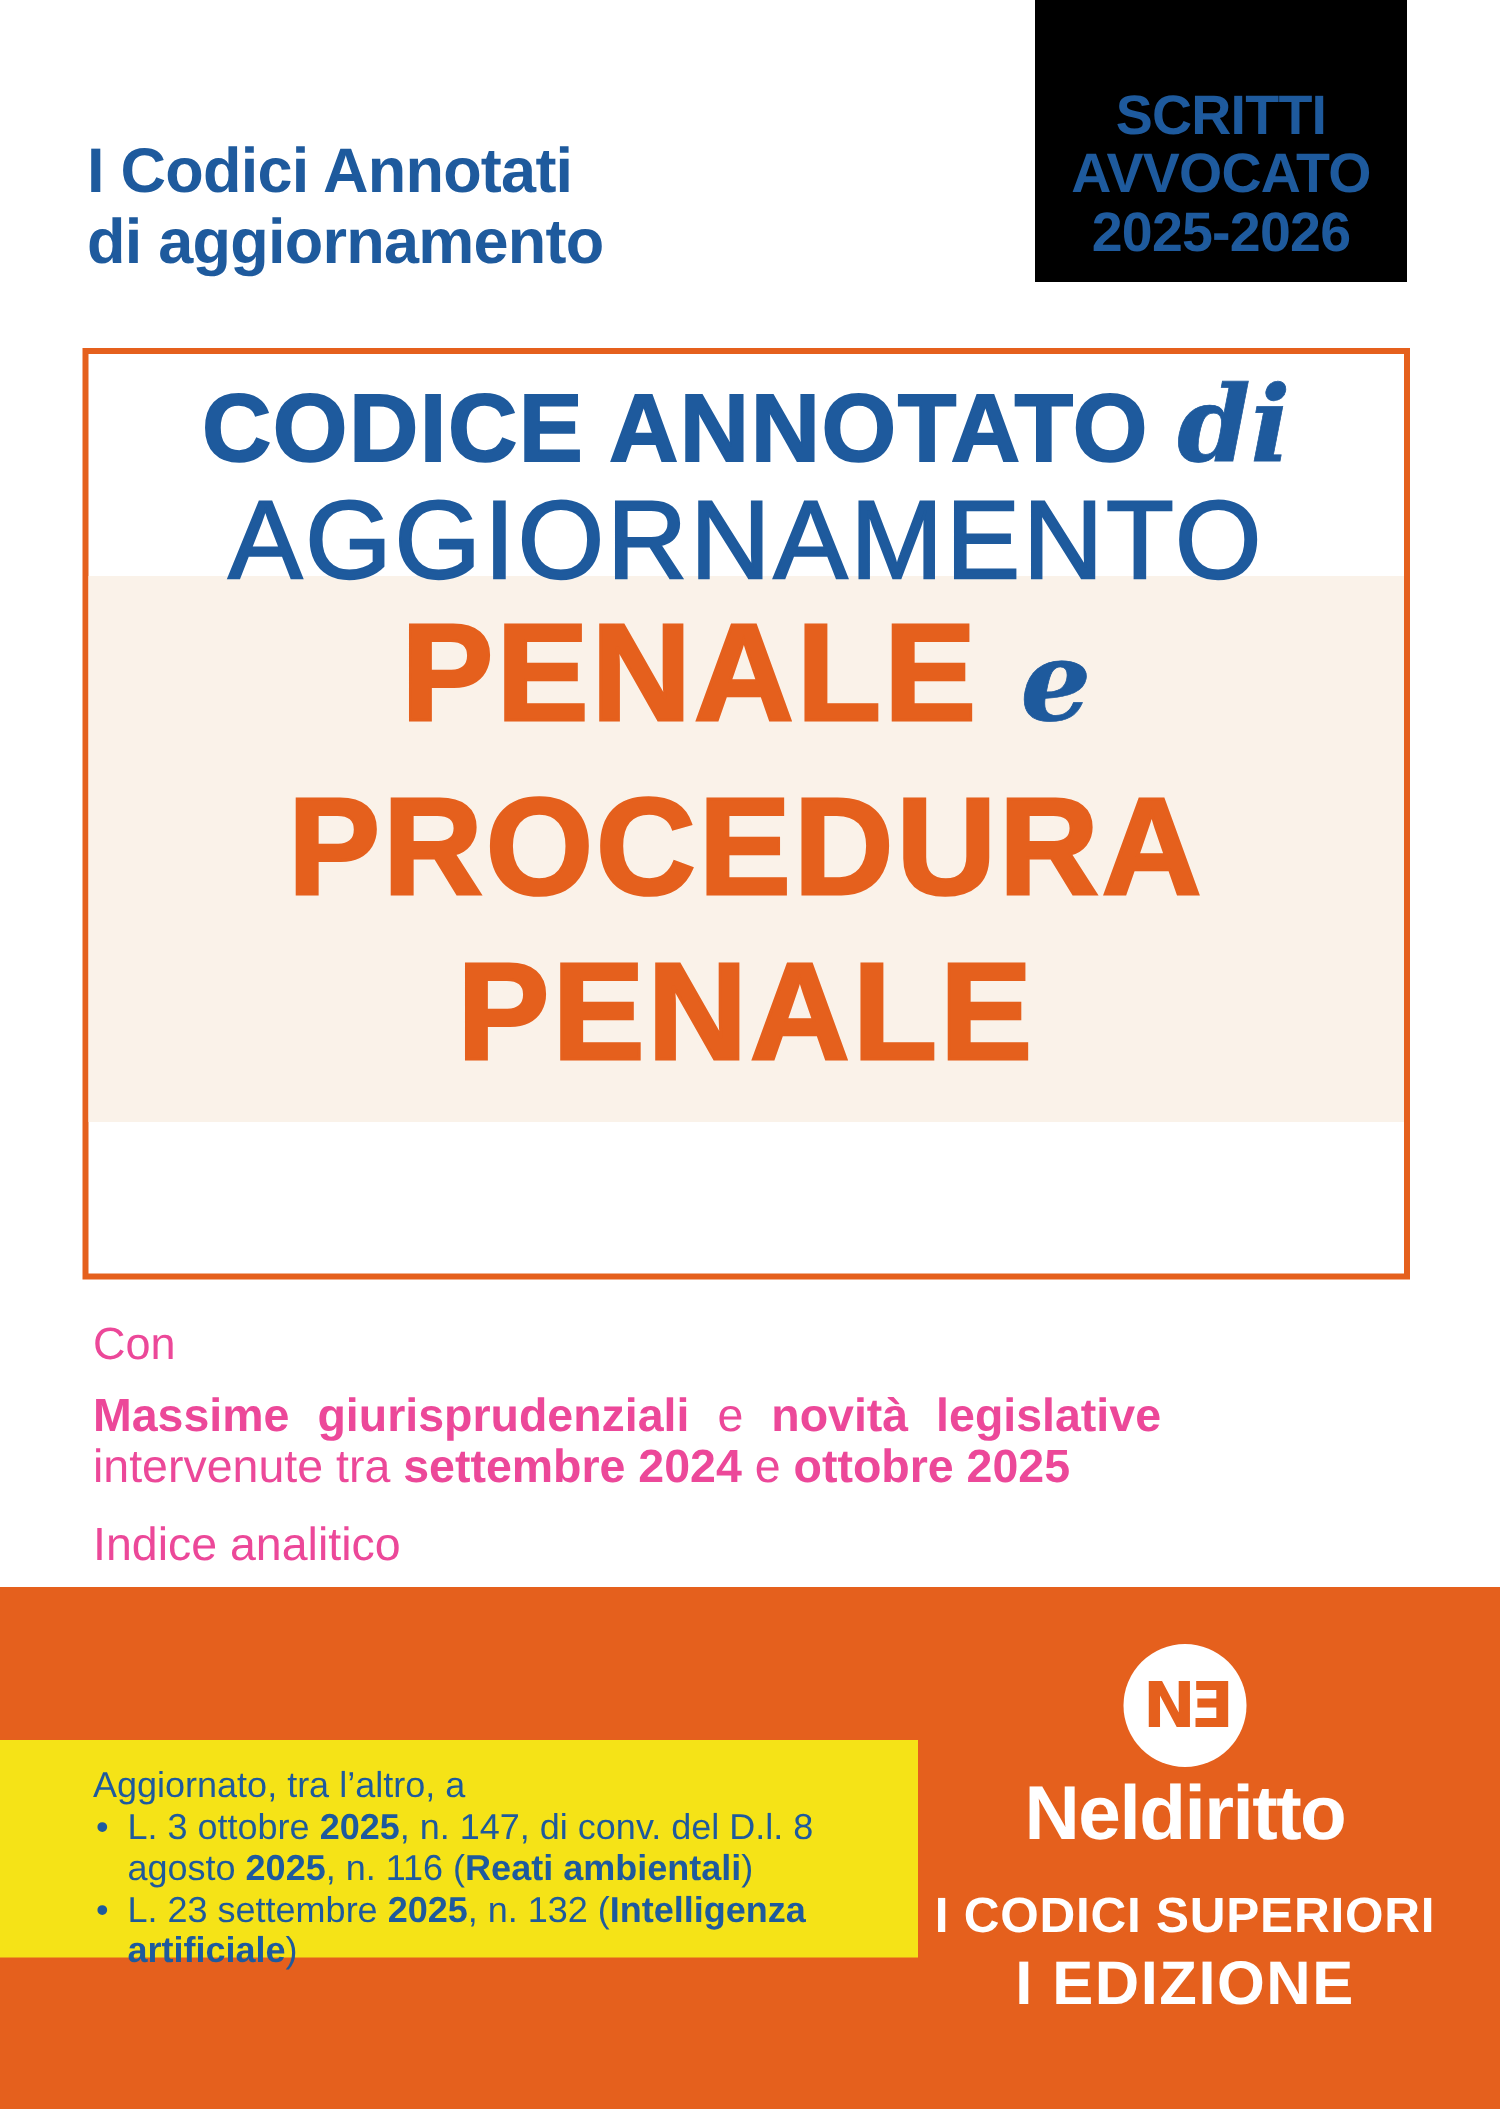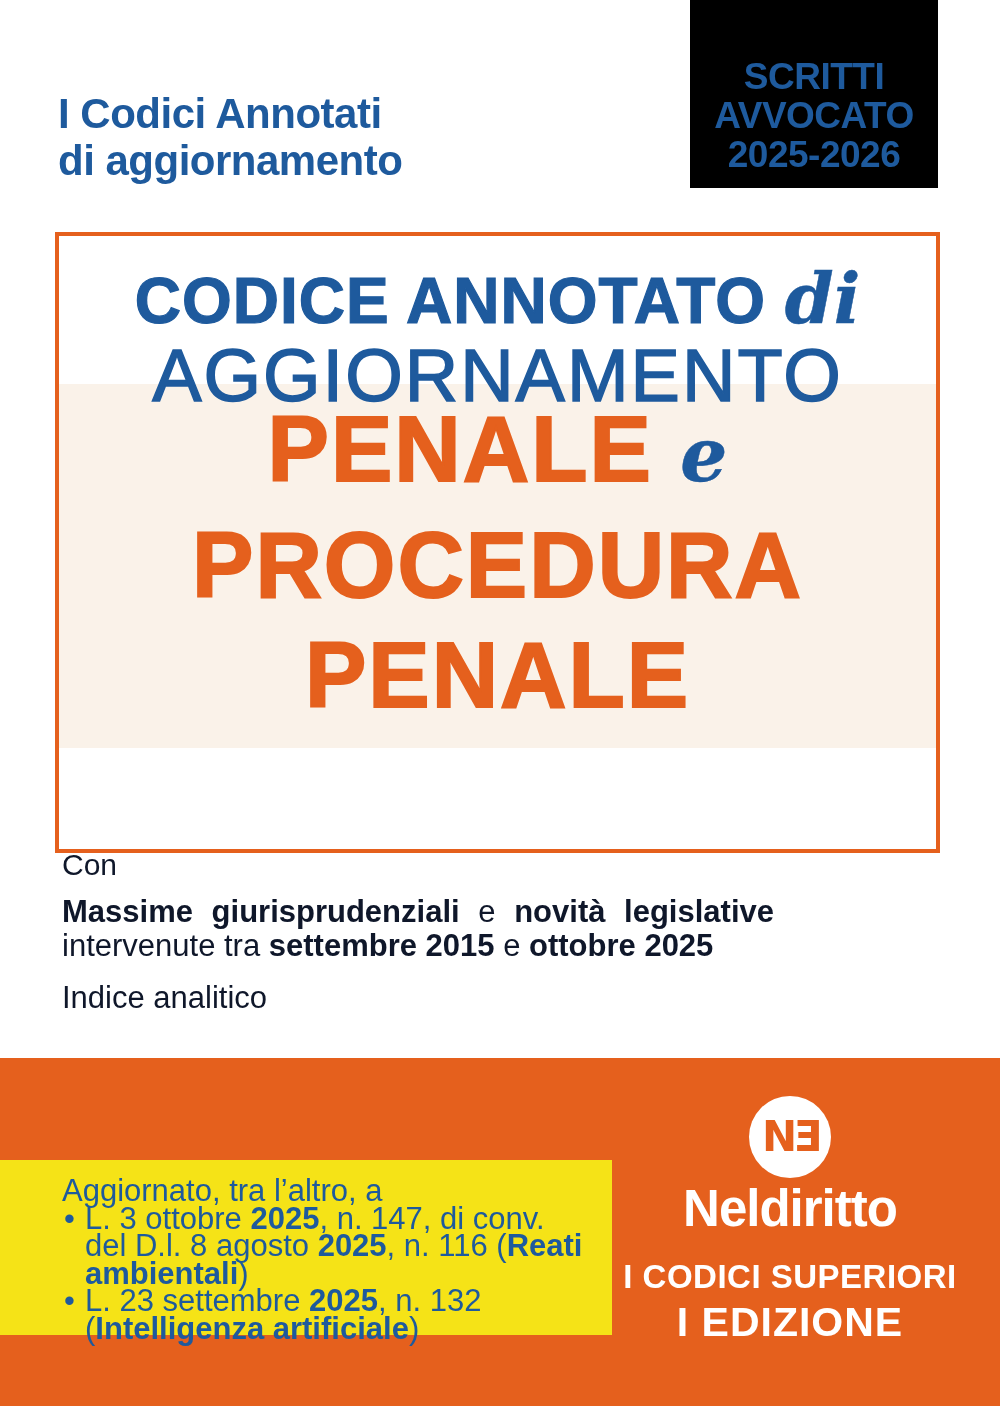--- a/index.html
+++ b/index.html
@@ -18,49 +18,49 @@
     left:690px;top:0;width:248px;height:188px;background:#000000;
     box-sizing:border-box;padding-top:57px;text-align:center;
     color:#1e5a9d;font-size:37px;line-height:39px;font-weight:bold;letter-spacing:-0.5px;
   }
 
   
   .main-box{
     left:55px;top:232px;width:885px;height:621px;
     border:4px solid #e5601d;background:#ffffff;box-sizing:border-box;
   }
-  .title-sec{height:148px;padding-top:28px;text-align:center;color:#1e5a9d;box-sizing:border-box;}
+  .title-sec{height:148px;padding-top:12px;text-align:center;color:#1e5a9d;box-sizing:border-box;}
   .title-l1{font-size:64px;line-height:70px;font-weight:bold;letter-spacing:1px;-webkit-text-stroke:1.2px #1e5a9d;}
   .t-script{font-family:"DejaVu Serif",serif;font-style:italic;font-weight:600;font-size:70px;-webkit-text-stroke:0.5px #1e5a9d;letter-spacing:0;}
   .title-l2{font-size:74px;line-height:80px;font-weight:normal;letter-spacing:2px;-webkit-text-stroke:1.5px #1e5a9d;}
   .subject-sec{height:364px;background:#faf2e9;text-align:center;color:#e5601d;padding-top:10px;box-sizing:border-box;}
   .subj{font-size:92px;line-height:110px;font-weight:bold;letter-spacing:2px;-webkit-text-stroke:2px #e5601d;}
   .s-script{
     color:#1e5a9d;font-family:"DejaVu Serif",serif;font-style:italic;
     font-size:74px;font-weight:bold;letter-spacing:0;-webkit-text-stroke:0.5px #1e5a9d;
   }
   .date-band{
     height:92px;background:#f5e317;color:#1e5a9d;text-align:center;
     font-size:70px;line-height:90px;font-weight:bold;letter-spacing:0;-webkit-text-stroke:1.5px #1e5a9d;
   }
 
   
-  .features{left:62px;top:848px;width:712px;color:#0f172a;}
+  .features{left:62px;top:880px;width:712px;color:#ec4899;}
   .con{font-size:30px;font-weight:400;margin-bottom:13px;}
   .para{font-size:31px;line-height:34px;font-weight:400;}
   .para.j{text-align:justify;text-align-last:justify;}
   .b{font-weight:bold;}
   .indice{font-size:31px;font-weight:normal;margin-top:17px;}
 
   
   .bottom{left:0;top:1058px;width:1000px;height:348px;background:#e5601d;}
   .updates{
-    position:absolute;left:0;top:102px;width:612px;height:175px;background:#f5e317;
+    position:absolute;left:0;top:102px;width:612px;height:145px;background:#f5e317;
     box-sizing:border-box;padding:17px 22px 0 62px;
-    color:#1e5a9d;font-size:31px;line-height:27.5px;font-weight:400;
+    color:#1e5a9d;font-size:24px;line-height:27.5px;font-weight:400;
   }
   .upd-item{position:relative;padding-left:23px;}
   .blt{position:absolute;left:2px;}
 
   .publisher{position:absolute;left:618px;top:38px;width:344px;text-align:center;color:#ffffff;}
   .logo{
     width:82px;height:82px;border-radius:50%;background:#ffffff;margin:0 auto;
     display:flex;align-items:center;justify-content:center;
   }
   .mono{
@@ -95,21 +95,21 @@
     <div class="subject-sec">
       <div class="subj"><span>PENALE </span><span class="s-script">e</span></div>
       <div class="subj">PROCEDURA</div>
       <div class="subj">PENALE</div>
     </div>
   </div>
 
   <div class="abs features">
     <div class="con">Con</div>
     <div class="para j"><span class="b">Massime giurisprudenziali</span><span> e </span><span class="b">novità legislative</span></div>
-    <div class="para"><span>intervenute tra </span><span class="b">settembre 2015</span><span> e </span><span class="b">ottobre 2025</span></div>
+    <div class="para"><span>intervenute tra </span><span class="b">settembre 2024</span><span> e </span><span class="b">ottobre 2025</span></div>
     <div class="indice">Indice analitico</div>
   </div>
 
   <div class="abs bottom">
 
     <div class="updates">
       <div class="upd-head">Aggiornato, tra l’altro, a</div>
       <div class="upd-item">
         <span class="blt">•</span>
         <span class="upd-text"><span>L. 3 ottobre </span><span class="b">2025</span><span>, n. 147, di conv. del D.l. 8 agosto </span><span class="b">2025</span><span>, n. 116 (</span><span class="b">Reati ambientali</span><span>)</span></span>

